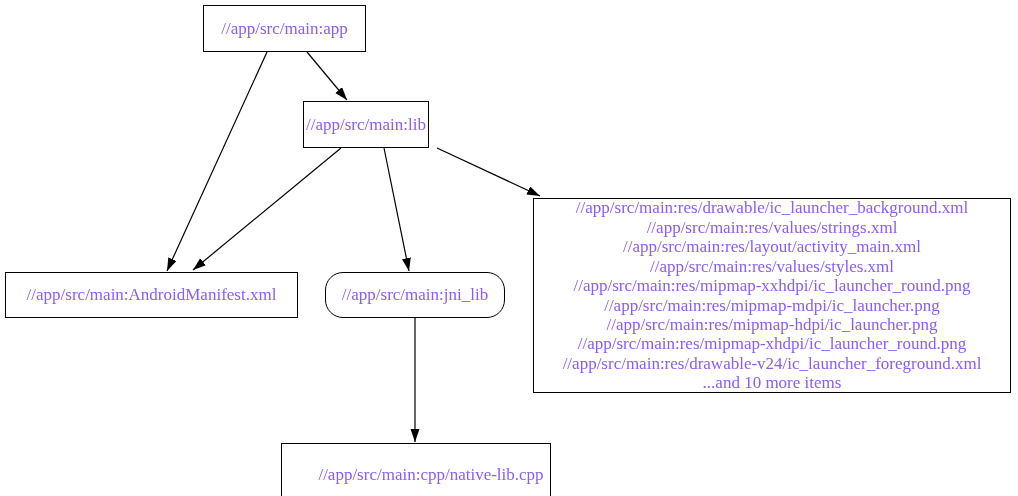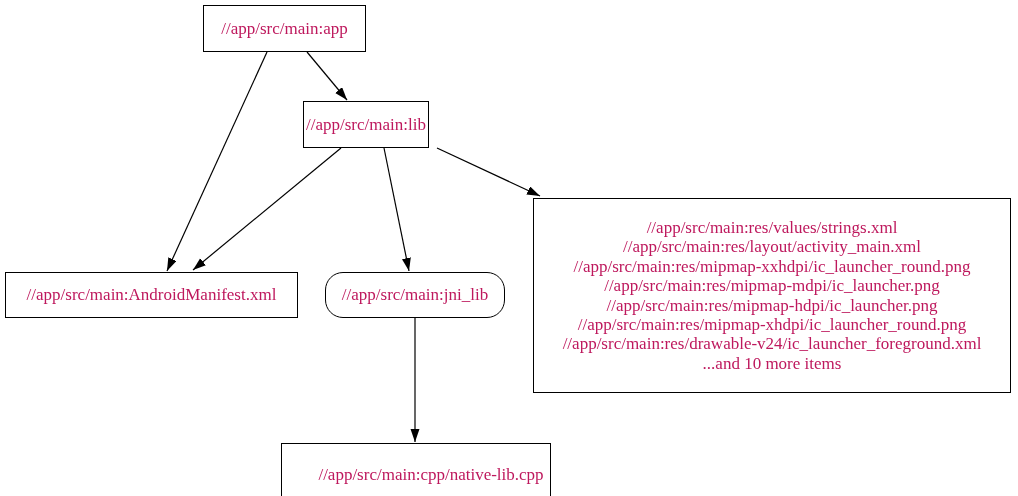--- a/index.html
+++ b/index.html
@@ -6,21 +6,21 @@
     margin: 0;
     padding: 0;
     background: #ffffff;
   }
   #canvas {
     position: relative;
     width: 1018px;
     height: 496px;
     background: #ffffff;
     font-family: "Liberation Serif", "DejaVu Serif", serif;
-    color: #be185d;
+    color: #8b5cf6;
     overflow: hidden;
   }
   #edges-layer {
     position: absolute;
     left: 0;
     top: 0;
     width: 1018px;
     height: 496px;
   }
   .node {
@@ -76,22 +76,24 @@
 
   <div class="node" id="node-manifest">
     <span>//app/src/main:AndroidManifest.xml</span>
   </div>
 
   <div class="node" id="node-jni">
     <span>//app/src/main:jni_lib</span>
   </div>
 
   <div class="node" id="node-res">
+    <span class="res-line">//app/src/main:res/drawable/ic_launcher_background.xml</span>
     <span class="res-line">//app/src/main:res/values/strings.xml</span>
     <span class="res-line">//app/src/main:res/layout/activity_main.xml</span>
+    <span class="res-line">//app/src/main:res/values/styles.xml</span>
     <span class="res-line">//app/src/main:res/mipmap-xxhdpi/ic_launcher_round.png</span>
     <span class="res-line">//app/src/main:res/mipmap-mdpi/ic_launcher.png</span>
     <span class="res-line">//app/src/main:res/mipmap-hdpi/ic_launcher.png</span>
     <span class="res-line">//app/src/main:res/mipmap-xhdpi/ic_launcher_round.png</span>
     <span class="res-line">//app/src/main:res/drawable-v24/ic_launcher_foreground.xml</span>
     <span class="res-line">...and 10 more items</span>
   </div>
 
   <div class="node" id="node-native">
     <span>//app/src/main:cpp/native-lib.cpp</span>

